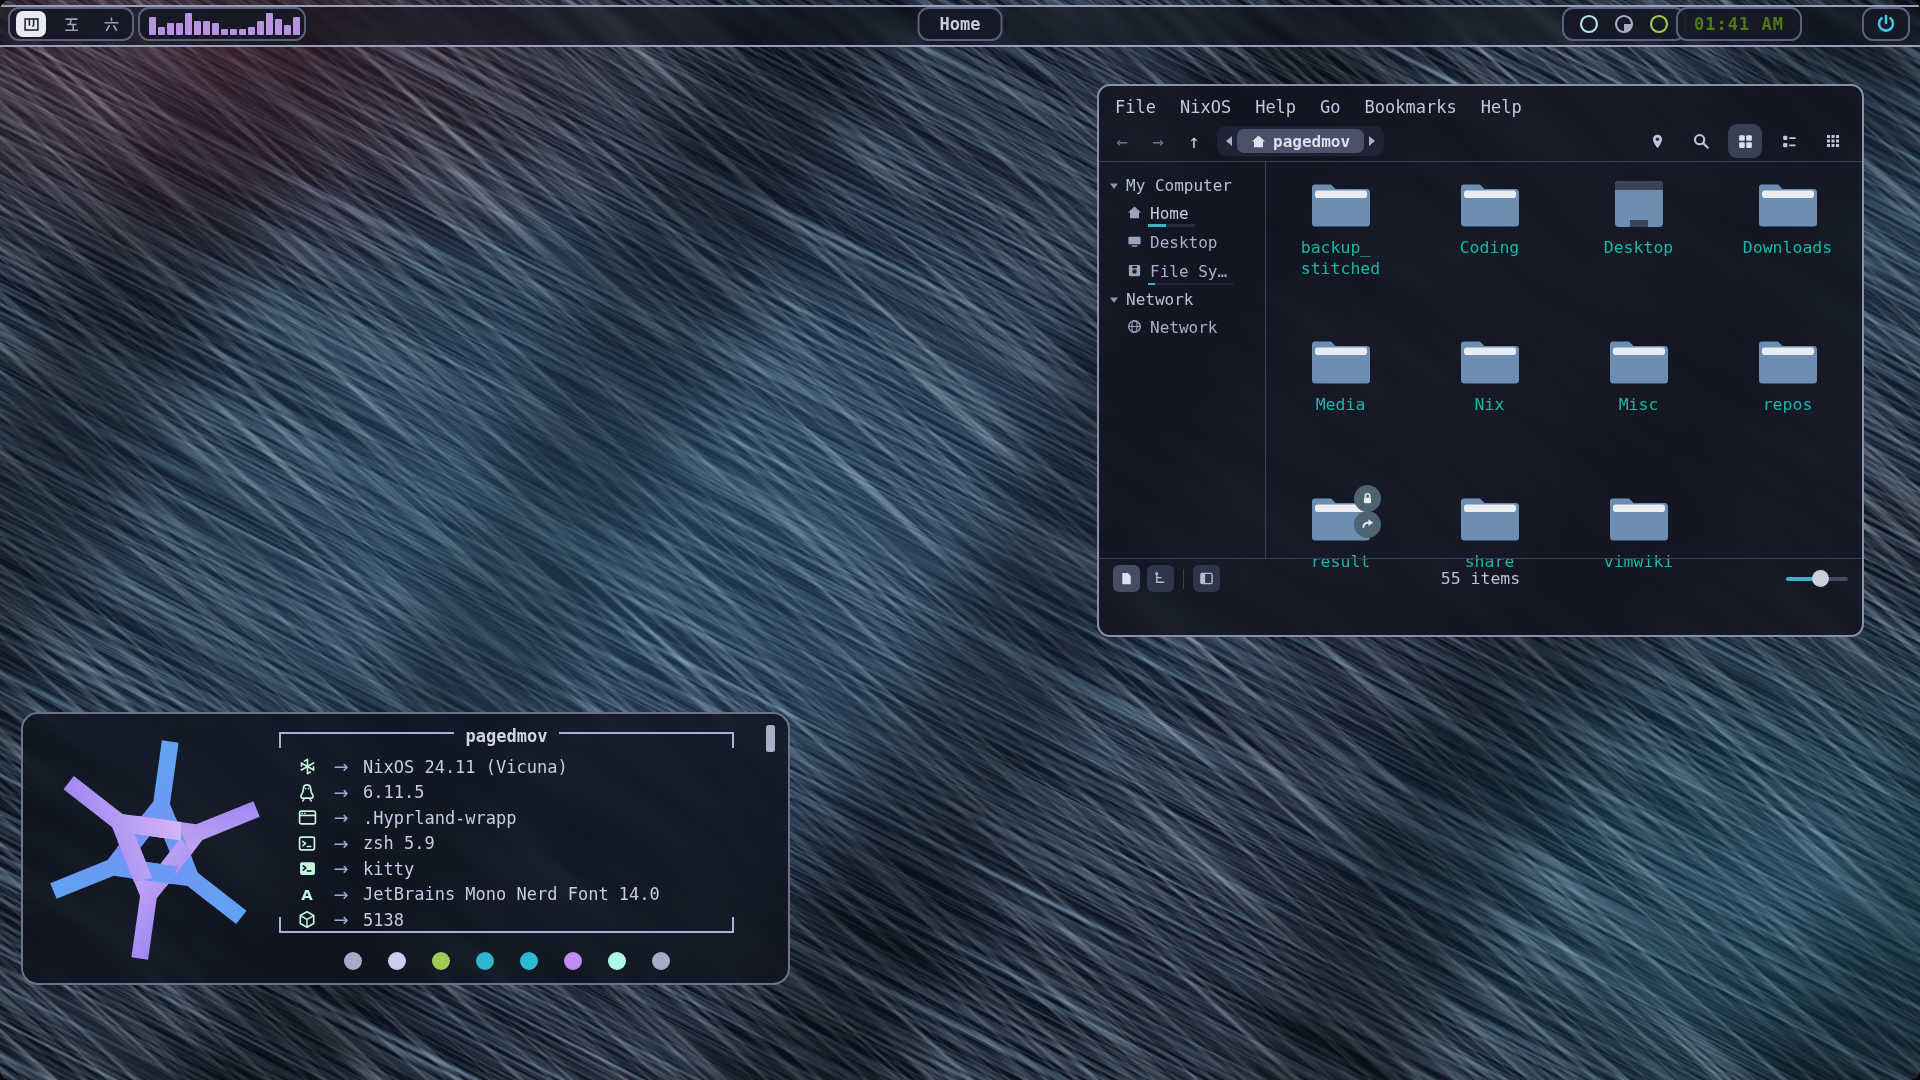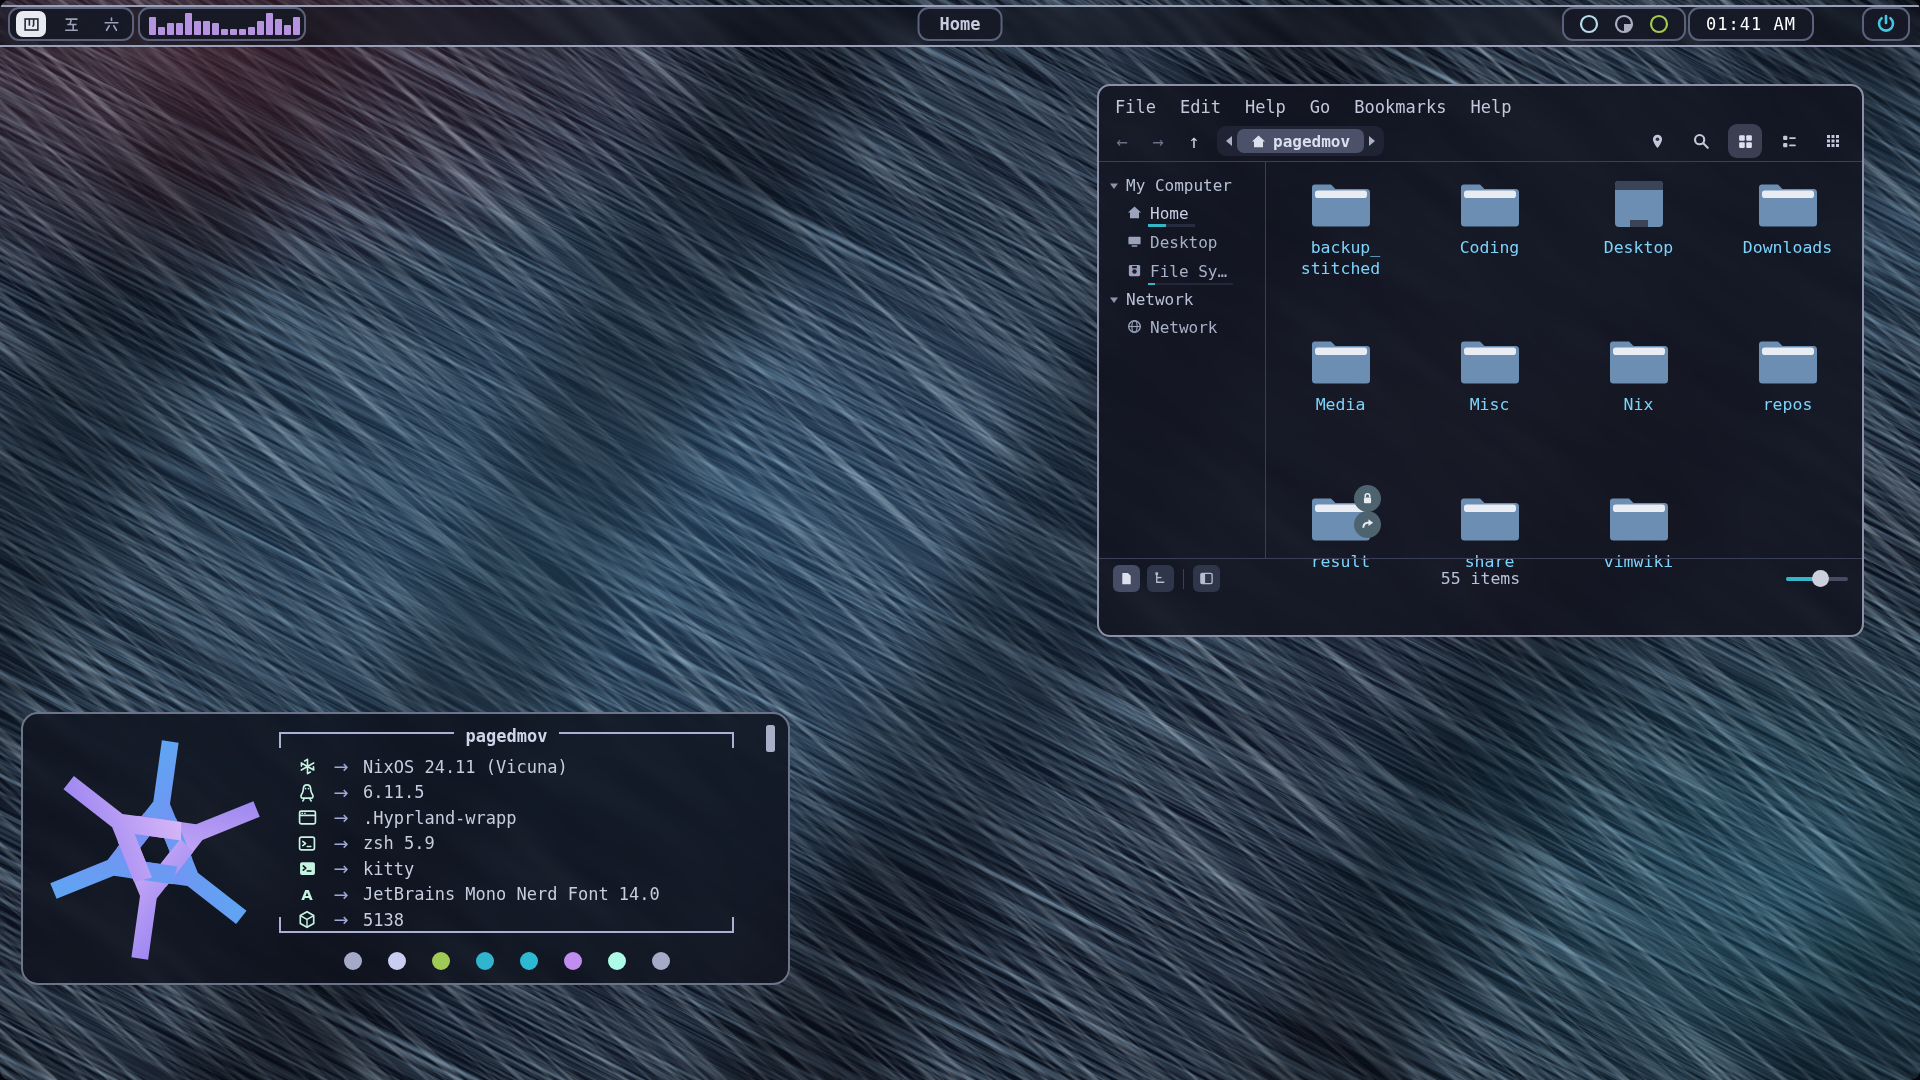--- a/index.html
+++ b/index.html
@@ -25,21 +25,21 @@
   .pill{position:absolute;top:7px;height:34px;box-sizing:border-box;display:flex;align-items:center;
     background:rgba(22,25,38,.9);border:2px solid #5b617b;border-radius:11px;}
   .ws-pill{left:8px;padding:0 6px;gap:10px;}
   .ws{width:30px;height:26px;display:flex;align-items:center;justify-content:center;border-radius:7px;color:#9aa1b8;}
   .ws.active{background:#e9eaf1;color:#262a38;}
   .ws svg{display:block;}
   .viz-pill{left:138px;width:168px;padding:0 9px;gap:2px;align-items:flex-end;padding-bottom:4px;}
   .vbar{width:7px;background:#b593e1;border-radius:1px;flex:0 0 auto;}
   .title-pill{left:50%;transform:translateX(-50%);padding:0 20px;color:#c6cbdd;font-weight:bold;font-size:17px;}
   .ind-pill{right:234px;padding:0 14px;gap:13px;}
-  .clock-pill{right:106px;padding:0 16px;color:#ffffff;font-weight:normal;font-size:17px;letter-spacing:1px;}
+  .clock-pill{right:118px;padding:0 16px;color:#4d7c0f;font-weight:bold;font-size:17px;letter-spacing:1px;}
   .pwr-pill{right:10px;width:48px;justify-content:center;}
 
   
   .window{position:absolute;box-sizing:border-box;background:rgba(17,20,32,.86);
     border:2px solid #8b90a6;border-radius:13px;backdrop-filter:blur(7px);}
 
   
   #fm{left:1097px;top:84px;width:767px;height:553px;color:#c6cbdf;}
   .fm-menubar{display:flex;gap:24px;padding:11px 0 4px 16px;font-size:17px;color:#c3c8dc;}
   .fm-menubar span{cursor:default;}
@@ -62,21 +62,21 @@
   .sb-item{display:flex;align-items:center;gap:8px;padding:5px 0 4px 18px;position:relative;color:#a9b1c8;}
   .sb-item .lbl{position:relative;padding-bottom:1px;}
   .sb-item.sel .lbl{color:#c7cee2;}
   .sb-item.sel .lbl::after{content:"";position:absolute;left:-2px;right:-6px;bottom:-3px;height:3px;background:#262b3e;}
   .sb-item.sel .lbl::before{content:"";position:absolute;left:-2px;bottom:-3px;height:3px;width:18px;background:#35b5c8;z-index:1;}
   .sb-item.sel2 .lbl::after{content:"";position:absolute;left:-2px;right:-6px;bottom:-3px;height:2px;background:#232838;}
   .sb-item.sel2 .lbl::before{content:"";position:absolute;left:-2px;bottom:-3px;height:2px;width:7px;background:#35b5c8;z-index:1;}
   .fm-grid{flex:1;display:grid;grid-template-columns:repeat(4,1fr);grid-auto-rows:157px;padding-top:16px;}
   .fitem{display:flex;flex-direction:column;align-items:center;}
   .fitem .ic{position:relative;width:62px;height:52px;}
-  .fitem .nm{margin-top:7px;font-size:16.5px;color:#7dd3fc;text-align:right;white-space:pre-line;line-height:21px;}
+  .fitem .nm{margin-top:7px;font-size:16.5px;color:#14b8a6;text-align:left;white-space:pre-line;line-height:21px;}
   .emblem{position:absolute;width:27px;height:27px;border-radius:50%;background:#4e6370;display:flex;align-items:center;justify-content:center;}
   .em-lock{right:-9px;top:-7px;} .em-link{right:-9px;top:19px;}
   .fm-status{display:flex;align-items:center;height:39px;border-top:1px solid #3a3f55;padding:0 14px;justify-content:center;}
   .stbtn{width:27px;height:27px;border-radius:6px;display:flex;align-items:center;justify-content:center;background:#30364a;color:#b6bdd2;margin-right:7px;}
   .stbtn.active{background:#454c64;color:#dde1ee;}
   .st-sep{width:1px;height:20px;background:#3a3f55;margin:0 9px 0 2px;}
   .st-count{position:absolute;left:0;right:0;text-align:center;font-size:16.5px;color:#b9c1d6;pointer-events:none;}
   .zoomslider{margin-left:auto;display:flex;align-items:center;position:relative;width:62px;height:18px;}
   .ztrack{position:absolute;left:0;right:0;top:7px;height:4px;border-radius:2px;background:#454b60;}
   .zfill{position:absolute;left:0;width:34px;top:7px;height:4px;border-radius:2px;background:#37b3ca;}
@@ -195,21 +195,21 @@
   <div class="pill pwr-pill">
     <svg width="22" height="22" viewBox="0 0 22 22">
       <path d="M11 3v7" stroke="#45c6df" stroke-width="2.6" stroke-linecap="round" fill="none"></path>
       <path d="M15.4 5.2a7 7 0 1 1-8.8 0" stroke="#45c6df" stroke-width="2.6" stroke-linecap="round" fill="none"></path>
     </svg>
   </div>
 
   <div class="window" id="fm">
     <div class="fm-menubar" id="fmMenu">
         <span>File</span>
-        <span>Edit</span>
+        <span>NixOS</span>
         <span>Help</span>
         <span>Go</span>
         <span>Bookmarks</span>
         <span>Help</span>
       </div>
     <div class="fm-toolbar">
       <div class="nav-arrows">
         <div class="navbtn dim">←</div>
         <div class="navbtn dim">→</div>
         <div class="navbtn lit">↑</div>
@@ -363,28 +363,28 @@
                 <path d="M2 44 V8.5 a3 3 0 0 1 3-3 h16 l4.5 4.5 h31 a3.5 3.5 0 0 1 3.5 3.5 V44 a3.5 3.5 0 0 1-3.5 3.5 H5.5 A3.5 3.5 0 0 1 2 44 Z" fill="#6c8eb2"></path>
                 <rect x="5" y="11.5" width="52" height="7.5" rx="2.8" fill="#e9edf3"></rect>
               </svg></div>
             <div class="nm">Media</div>
           </div>
           <div class="fitem">
             <div class="ic"><svg width="62" height="52" viewBox="0 0 62 50">
                 <path d="M2 44 V8.5 a3 3 0 0 1 3-3 h16 l4.5 4.5 h31 a3.5 3.5 0 0 1 3.5 3.5 V44 a3.5 3.5 0 0 1-3.5 3.5 H5.5 A3.5 3.5 0 0 1 2 44 Z" fill="#6c8eb2"></path>
                 <rect x="5" y="11.5" width="52" height="7.5" rx="2.8" fill="#e9edf3"></rect>
               </svg></div>
+            <div class="nm">Nix</div>
+          </div>
+          <div class="fitem">
+            <div class="ic"><svg width="62" height="52" viewBox="0 0 62 50">
+                <path d="M2 44 V8.5 a3 3 0 0 1 3-3 h16 l4.5 4.5 h31 a3.5 3.5 0 0 1 3.5 3.5 V44 a3.5 3.5 0 0 1-3.5 3.5 H5.5 A3.5 3.5 0 0 1 2 44 Z" fill="#6c8eb2"></path>
+                <rect x="5" y="11.5" width="52" height="7.5" rx="2.8" fill="#e9edf3"></rect>
+              </svg></div>
             <div class="nm">Misc</div>
-          </div>
-          <div class="fitem">
-            <div class="ic"><svg width="62" height="52" viewBox="0 0 62 50">
-                <path d="M2 44 V8.5 a3 3 0 0 1 3-3 h16 l4.5 4.5 h31 a3.5 3.5 0 0 1 3.5 3.5 V44 a3.5 3.5 0 0 1-3.5 3.5 H5.5 A3.5 3.5 0 0 1 2 44 Z" fill="#6c8eb2"></path>
-                <rect x="5" y="11.5" width="52" height="7.5" rx="2.8" fill="#e9edf3"></rect>
-              </svg></div>
-            <div class="nm">Nix</div>
           </div>
           <div class="fitem">
             <div class="ic"><svg width="62" height="52" viewBox="0 0 62 50">
                 <path d="M2 44 V8.5 a3 3 0 0 1 3-3 h16 l4.5 4.5 h31 a3.5 3.5 0 0 1 3.5 3.5 V44 a3.5 3.5 0 0 1-3.5 3.5 H5.5 A3.5 3.5 0 0 1 2 44 Z" fill="#6c8eb2"></path>
                 <rect x="5" y="11.5" width="52" height="7.5" rx="2.8" fill="#e9edf3"></rect>
               </svg></div>
             <div class="nm">repos</div>
           </div>
           <div class="fitem">
             <div class="ic"><svg width="62" height="52" viewBox="0 0 62 50">

